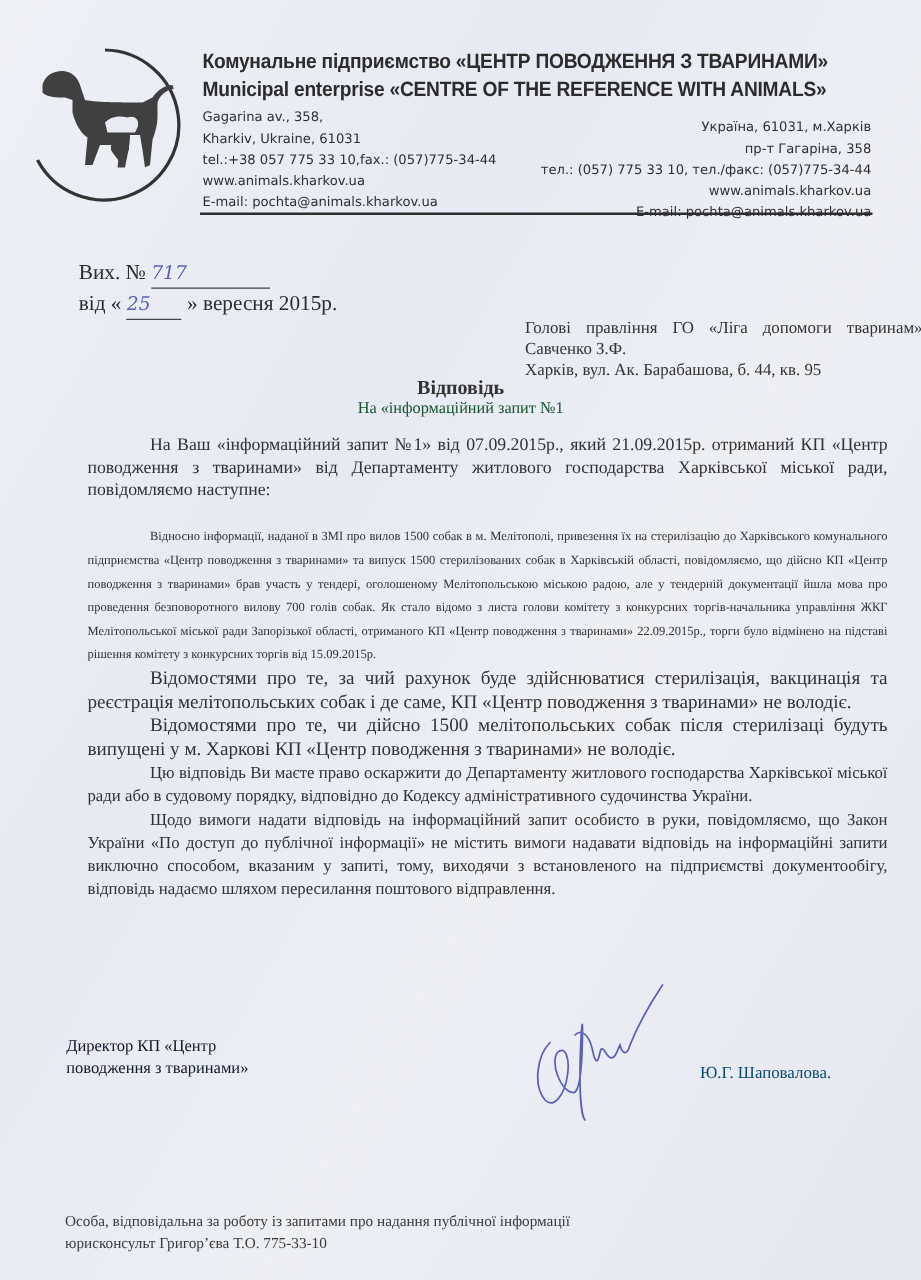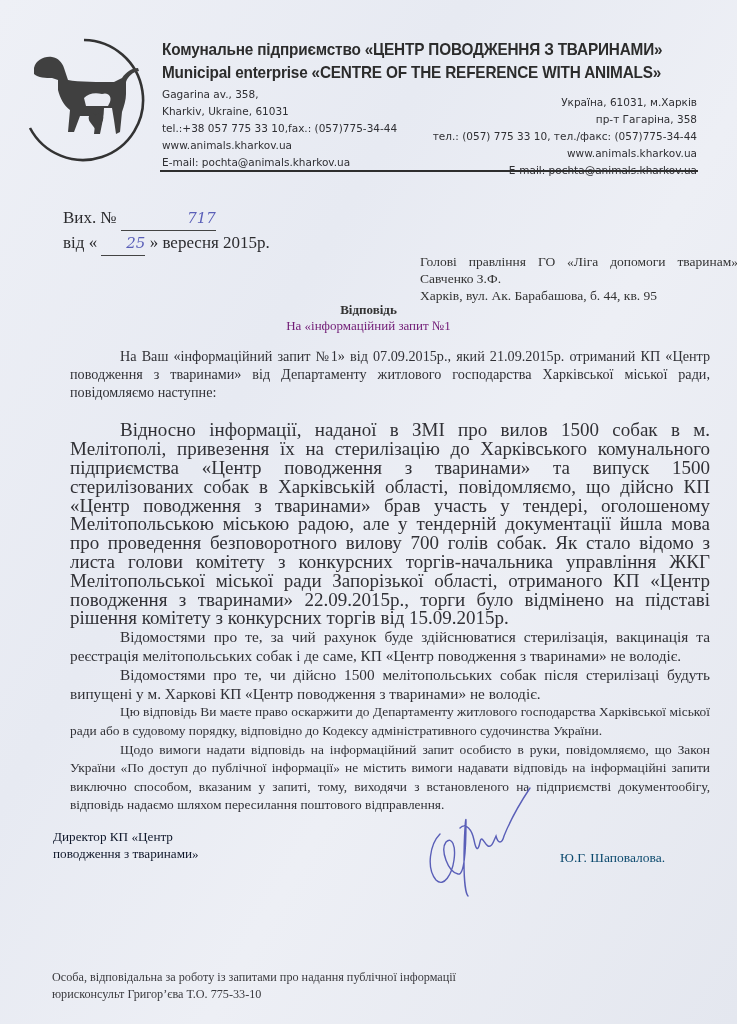--- a/index.html
+++ b/index.html
@@ -16,32 +16,32 @@
   .logo { position: absolute; left: 22px; top: 36px; width: 130px; height: 126px; }
   .lh-title-ua { position: absolute; left: 162px; top: 40px; font-family: "Liberation Sans", sans-serif; font-weight: bold; font-size: 16.5px; color: #2c2c2c; letter-spacing: -0.2px; transform: scaleX(0.93); transform-origin: left; white-space: nowrap; }
   .lh-title-en { position: absolute; left: 162px; top: 63px; font-family: "Liberation Sans", sans-serif; font-weight: bold; font-size: 16.5px; color: #2c2c2c; letter-spacing: -0.2px; transform: scaleX(0.93); transform-origin: left; white-space: nowrap; }
   .lh-left { position: absolute; left: 162px; top: 86px; font-family: "DejaVu Sans", sans-serif; font-size: 10.5px; line-height: 17px; color: #2f2f33; white-space: nowrap; }
   .lh-right { position: absolute; right: 40px; top: 94px; font-family: "DejaVu Sans", sans-serif; font-size: 10.5px; line-height: 17px; color: #2f2f33; text-align: right; white-space: nowrap; }
   .lh-rule { position: absolute; left: 160px; top: 170px; width: 538px; height: 2px; background: #2e2e2e; }
 
   
   .outgoing { position: absolute; left: 63px; top: 206px; font-size: 17px; line-height: 24px; color: #2b2b2e; }
   .hand { font-family: "DejaVu Serif", serif; font-style: italic; color: #5a5fb8; font-size: 15px; }
-  .blank { display: inline-block; border-bottom: 1px solid #444; text-align: right; }
+  .blank { display: inline-block; border-bottom: 1px solid #444; text-align: left; }
   .blank.num { width: 95px; }
   .blank.day { width: 44px; }
 
   .recipient { position: absolute; left: 420px; top: 229px; width: 318px; font-size: 13.5px; line-height: 17px; color: #333; }
 
-  .title-main { position: absolute; left: 0; width: 737px; top: 302px; text-align: center; font-weight: bold; font-size: 13px; color: #333; }
-  .title-sub { position: absolute; left: 0; width: 737px; top: 318px; text-align: center; font-size: 13px; color: #701a75; }
+  .title-main { position: absolute; left: 0; width: 737px; top: 302px; text-align: center; font-weight: bold; font-size: 16px; color: #333; }
+  .title-sub { position: absolute; left: 0; width: 737px; top: 318px; text-align: center; font-size: 13px; color: #14532d; }
 
   .body { position: absolute; left: 70px; top: 348px; width: 640px; font-size: 14.2px; line-height: 17.8px; color: #313136; text-align: justify; }
   .body p { margin: 0; text-indent: 50px; }
-  .body p.block2 { margin-top: 20px; font-size: 19px; line-height: 18.8px; }
+  .body p.block2 { margin-top: 20px; font-size: 10px; line-height: 18.8px; }
   .body p.large { font-size: 15.3px; line-height: 18.8px; }
   .body p.small { font-size: 13.4px; line-height: 18.6px; }
 
   .sig-left { position: absolute; left: 53px; top: 828px; font-size: 13.2px; line-height: 17px; color: #0f172a; }
   .sig-name { position: absolute; left: 560px; top: 850px; font-size: 13.5px; color: #0c4a6e; }
   .signature { position: absolute; left: 418px; top: 782px; width: 120px; height: 118px; }
 
   .footer { position: absolute; left: 52px; top: 969px; font-size: 12.2px; line-height: 17px; color: #3a3a3e; }
 </style>
 </head>

